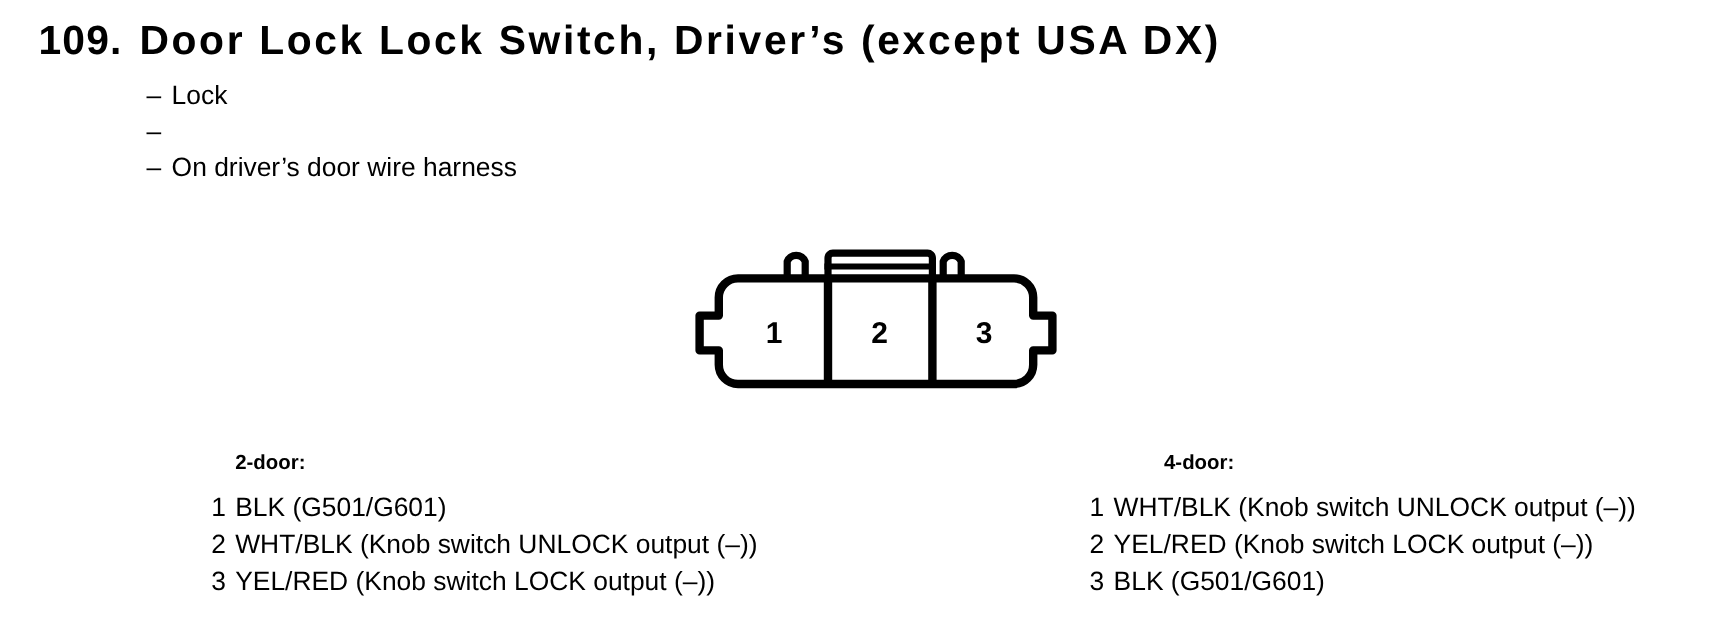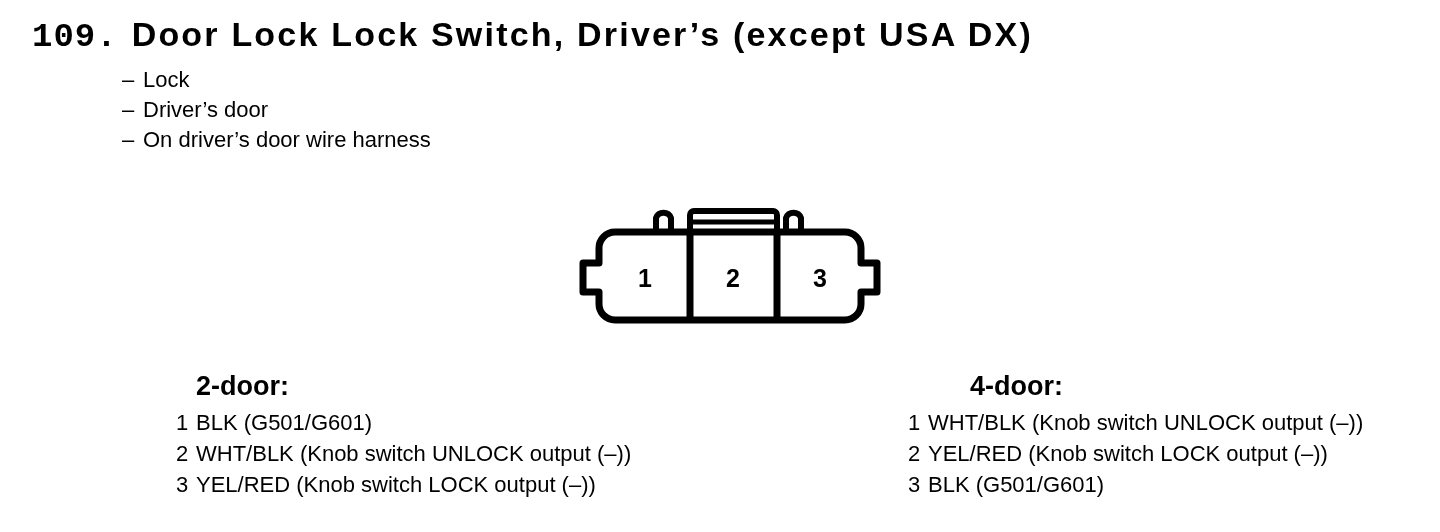--- a/index.html
+++ b/index.html
@@ -24,21 +24,20 @@
     display: flex;
     align-items: baseline;
     font-weight: bold;
     font-size: 34px;
     line-height: 36px;
     white-space: nowrap;
   }
   .section-number {
     letter-spacing: 1px;
     margin-right: 14px;
-    font-family: Liberation Mono, monospace;
   }
   .section-title {
     letter-spacing: 2.2px;
   }
   
   .attributes {
     position: absolute;
     left: 122px;
     top: 65px;
     font-size: 22px;
@@ -74,21 +73,21 @@
     font-weight: bold;
     line-height: 25px;
   }
   .pin-num.p1 { left: 625px; }
   .pin-num.p2 { left: 713px; }
   .pin-num.p3 { left: 800px; }
   
   .pinout-heading {
     position: absolute;
     top: 372px;
-    font-size: 27px;
+    font-size: 17px;
     font-weight: bold;
     line-height: 28px;
     white-space: nowrap;
   }
   .pinout-heading.left  { left: 196px; }
   .pinout-heading.right { left: 970px; }
   .pinout-list {
     position: absolute;
     top: 407px;
     font-size: 22px;
@@ -117,21 +116,20 @@
     <span class="section-title">Door Lock Lock Switch, Driver’s (except USA DX)</span>
   </div>
 
   <div class="attributes">
     <div class="attribute-item">
       <span class="bullet-dash">–</span>
       <span>Lock</span>
     </div>
     <div class="attribute-item">
       <span class="bullet-dash">–</span>
-      <span>Driver’s door</span>
     </div>
     <div class="attribute-item">
       <span class="bullet-dash">–</span>
       <span>On driver’s door wire harness</span>
     </div>
   </div>
 
   <div class="connector-wrap">
     <svg width="310" height="130" viewBox="0 0 310 130">
 

